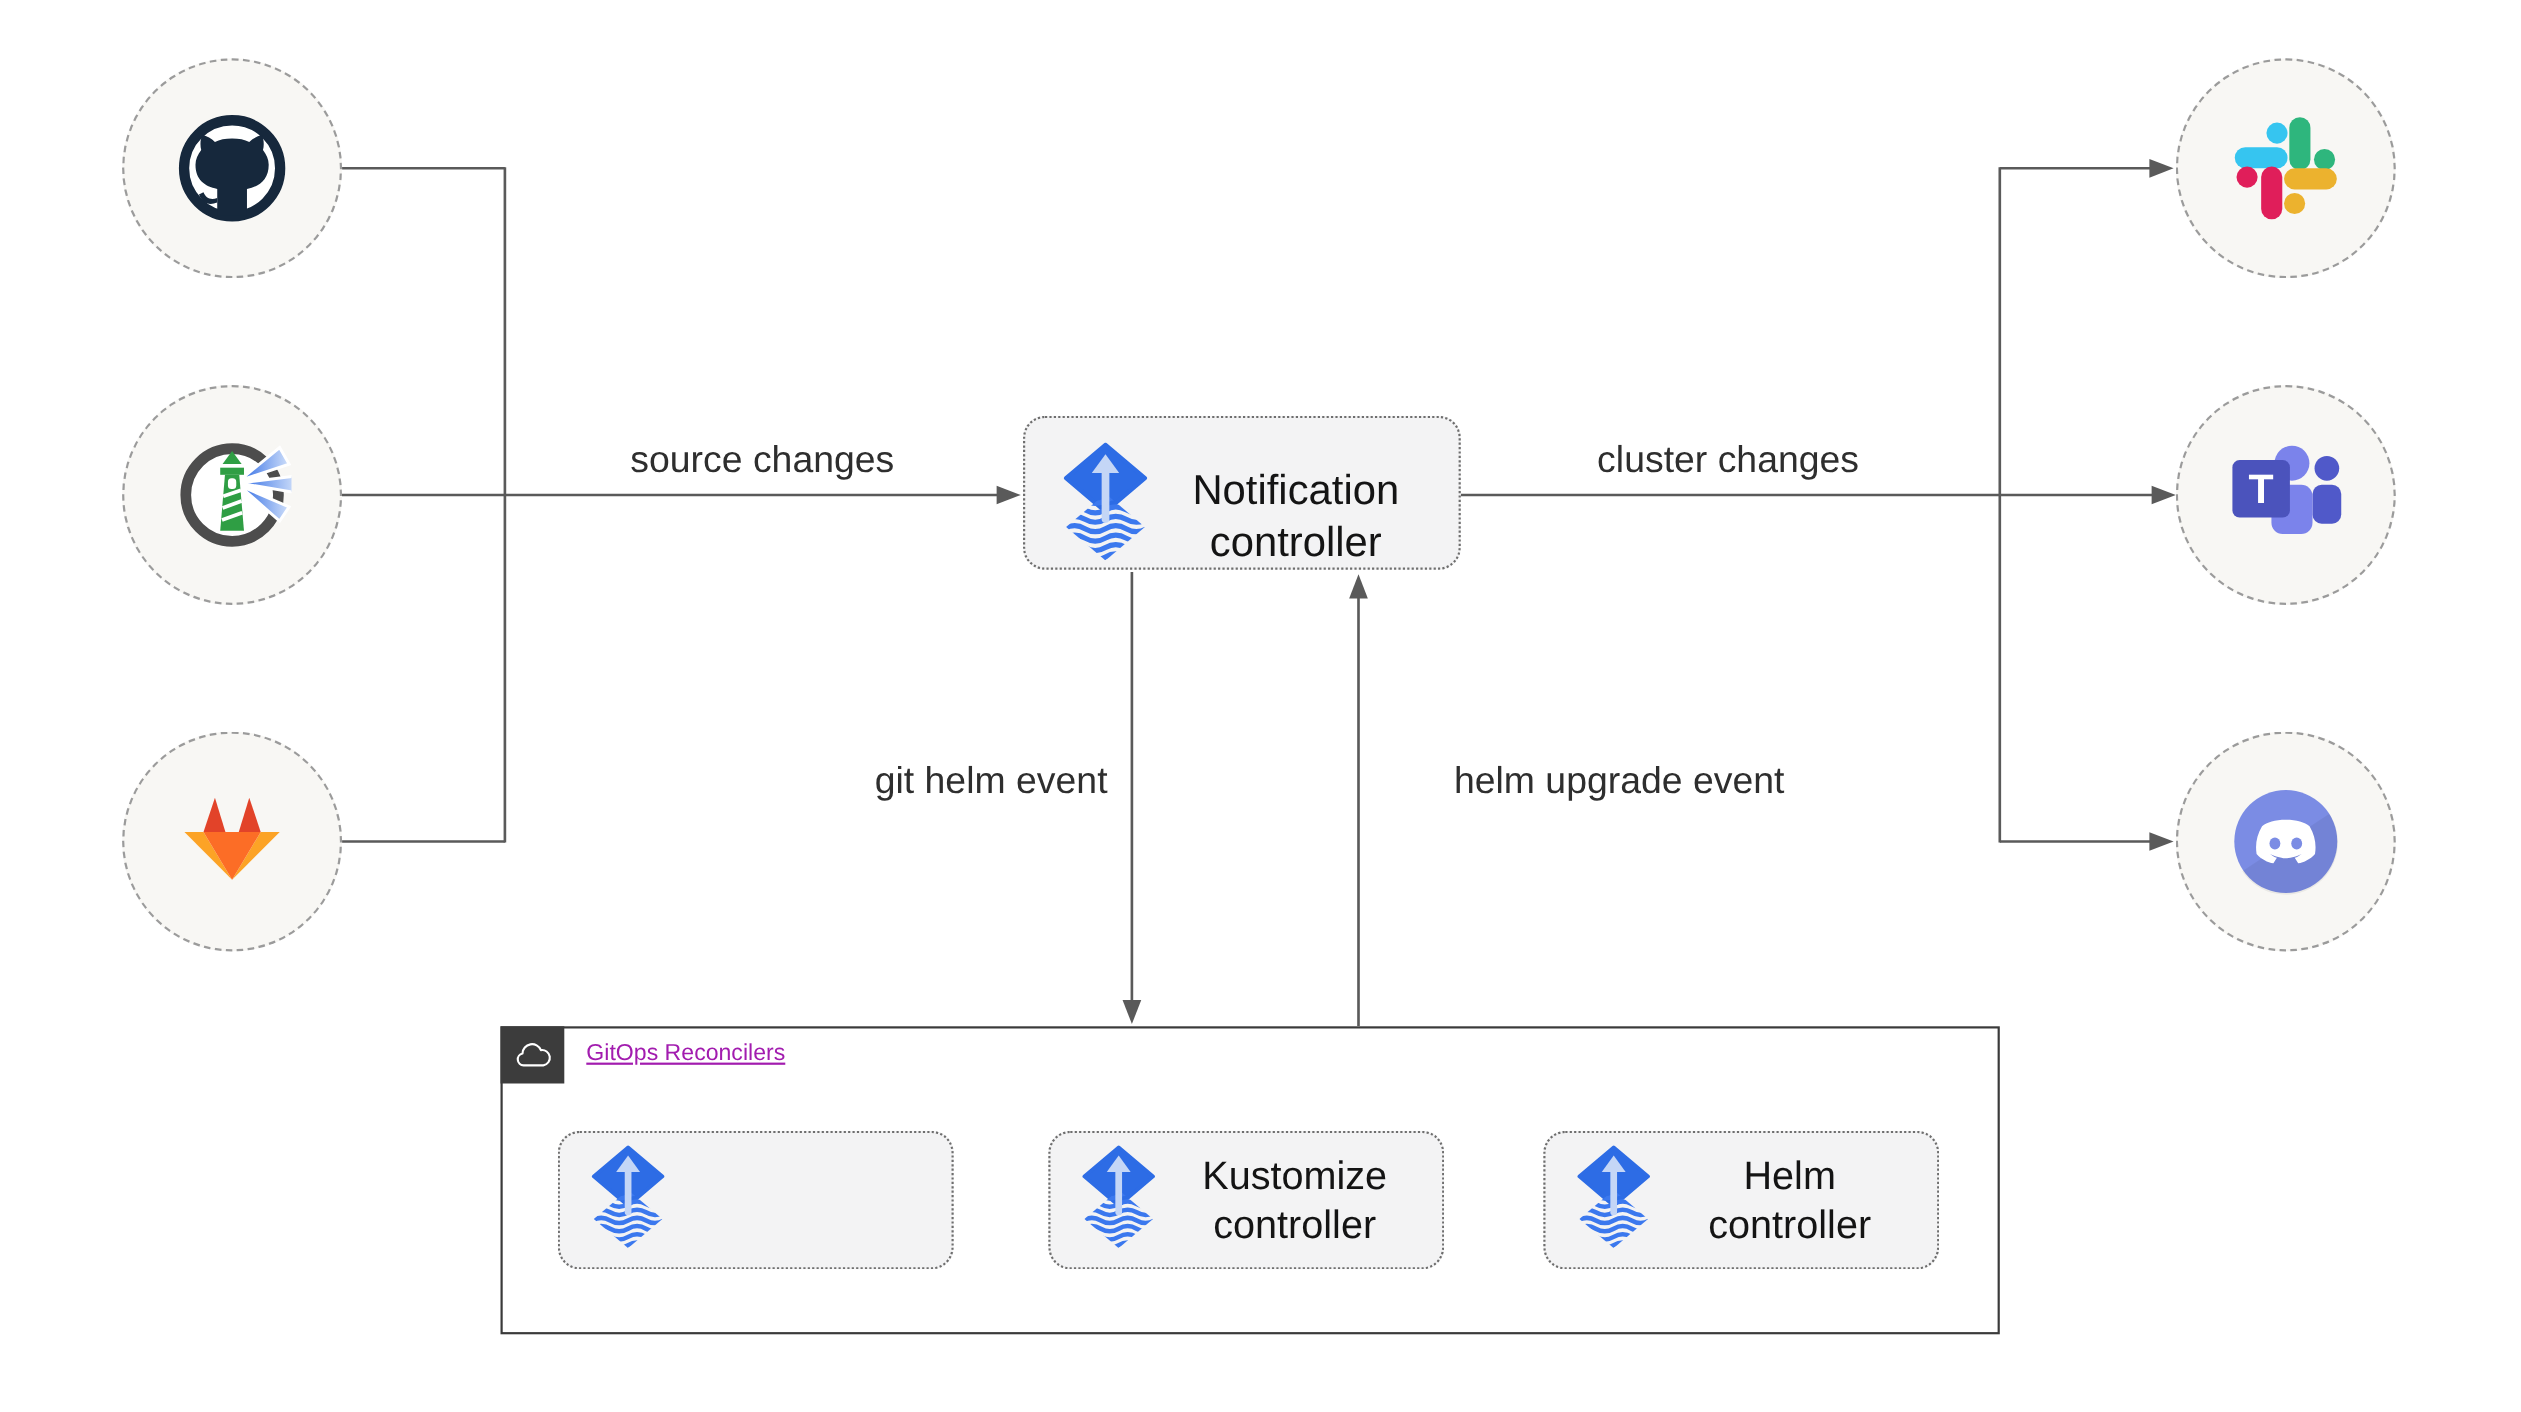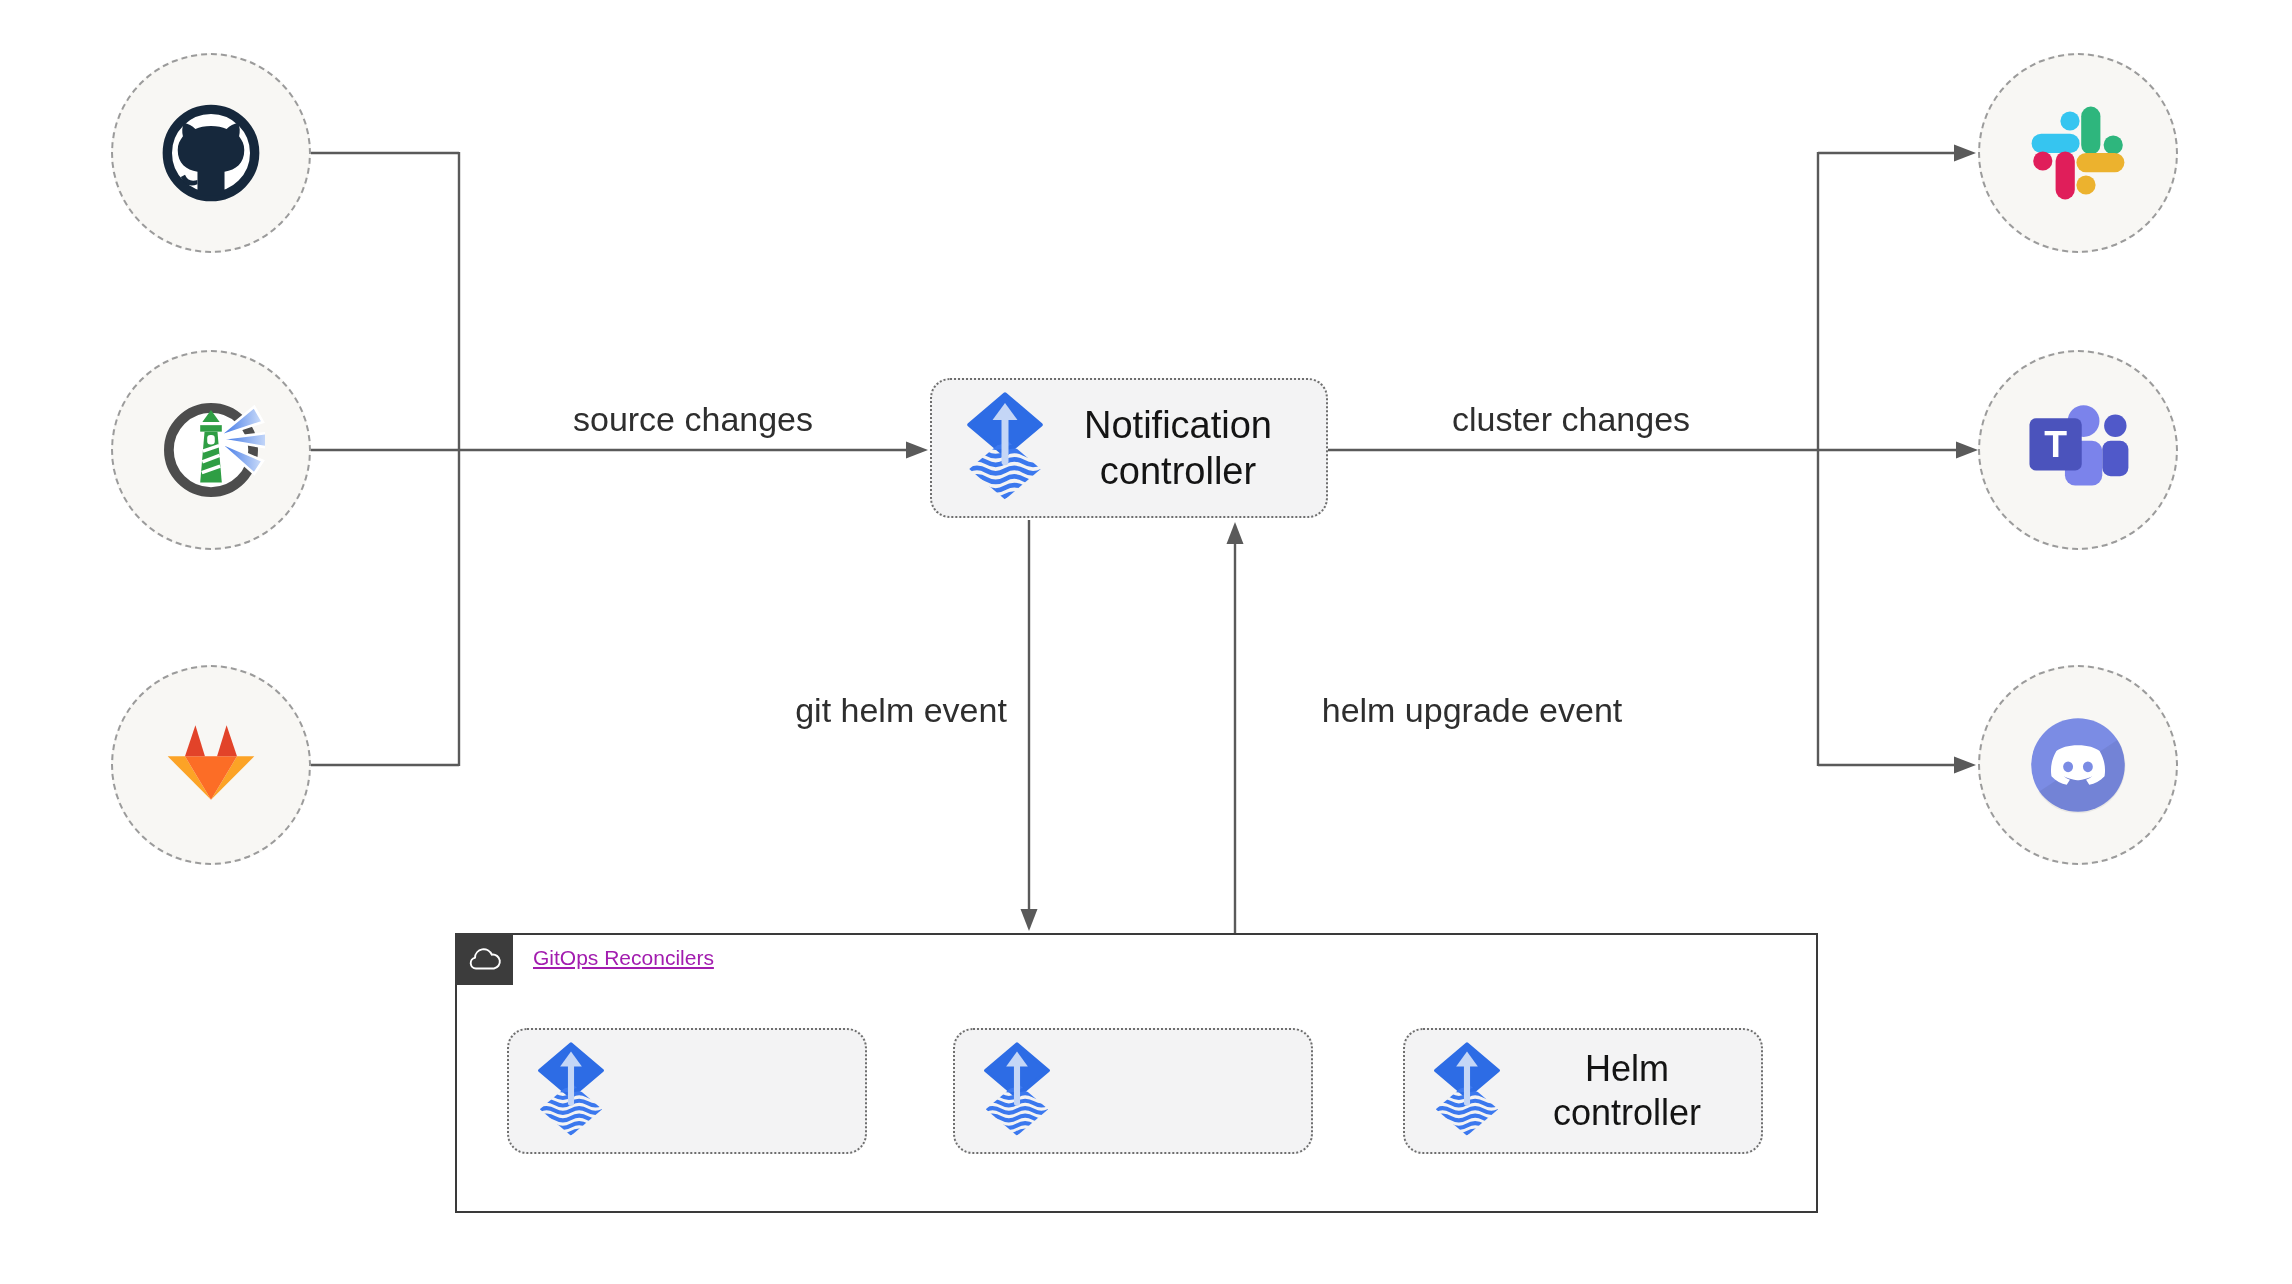--- a/index.html
+++ b/index.html
@@ -8,21 +8,21 @@
   #wires{position:absolute;left:0;top:0;pointer-events:none;}
 
   .circle-node{position:absolute;width:200px;height:200px;border-radius:50%;
     border:2px dashed #9b9b9b;background:#f8f7f4;display:flex;align-items:center;justify-content:center;box-sizing:border-box;}
 
   .ctrl-box{position:absolute;box-sizing:border-box;border:2px dotted #6e6e6e;border-radius:20px;
     background:#f3f3f4;display:flex;align-items:center;}
   .ctrl-box .flux-wrap{flex:none;}
   .ctrl-box .box-label{flex:1;text-align:center;color:#141414;font-weight:400;line-height:1.22;}
 
-  #notification-box{left:930px;top:378px;width:398px;height:140px;padding:0 24px 0 34px;gap:10px;}
+  #notification-box{left:930px;top:378px;width:398px;height:140px;padding:0 24px 0 34px;gap:10px;align-items:flex-end;}
   #notification-box .box-label{font-size:38px;}
 
   .small-box{width:360px;height:126px;padding:0 16px 0 28px;gap:8px;}
   .small-box .box-label{font-size:36px;}
   #source-box{left:507px;top:1028px;}
   #kustomize-box{left:953px;top:1028px;}
   #helm-box{left:1403px;top:1028px;}
 
   .edge-label{position:absolute;transform:translate(-50%,-50%);font-size:34px;color:#2e2e2e;white-space:nowrap;}
 
@@ -203,20 +203,21 @@
         </svg>
     </span>
   </div>
 
   <div id="kustomize-box" class="ctrl-box small-box">
     <span class="flux-wrap">
       <svg width="68" height="95" viewBox="0 0 100 140">
           <use href="#flux-sym"></use>
         </svg>
     </span>
+    <span class="box-label">Kustomize controller</span>
   </div>
 
   <div id="helm-box" class="ctrl-box small-box">
     <span class="flux-wrap">
       <svg width="68" height="95" viewBox="0 0 100 140">
           <use href="#flux-sym"></use>
         </svg>
     </span>
     <span class="box-label">Helm controller</span>
   </div>

